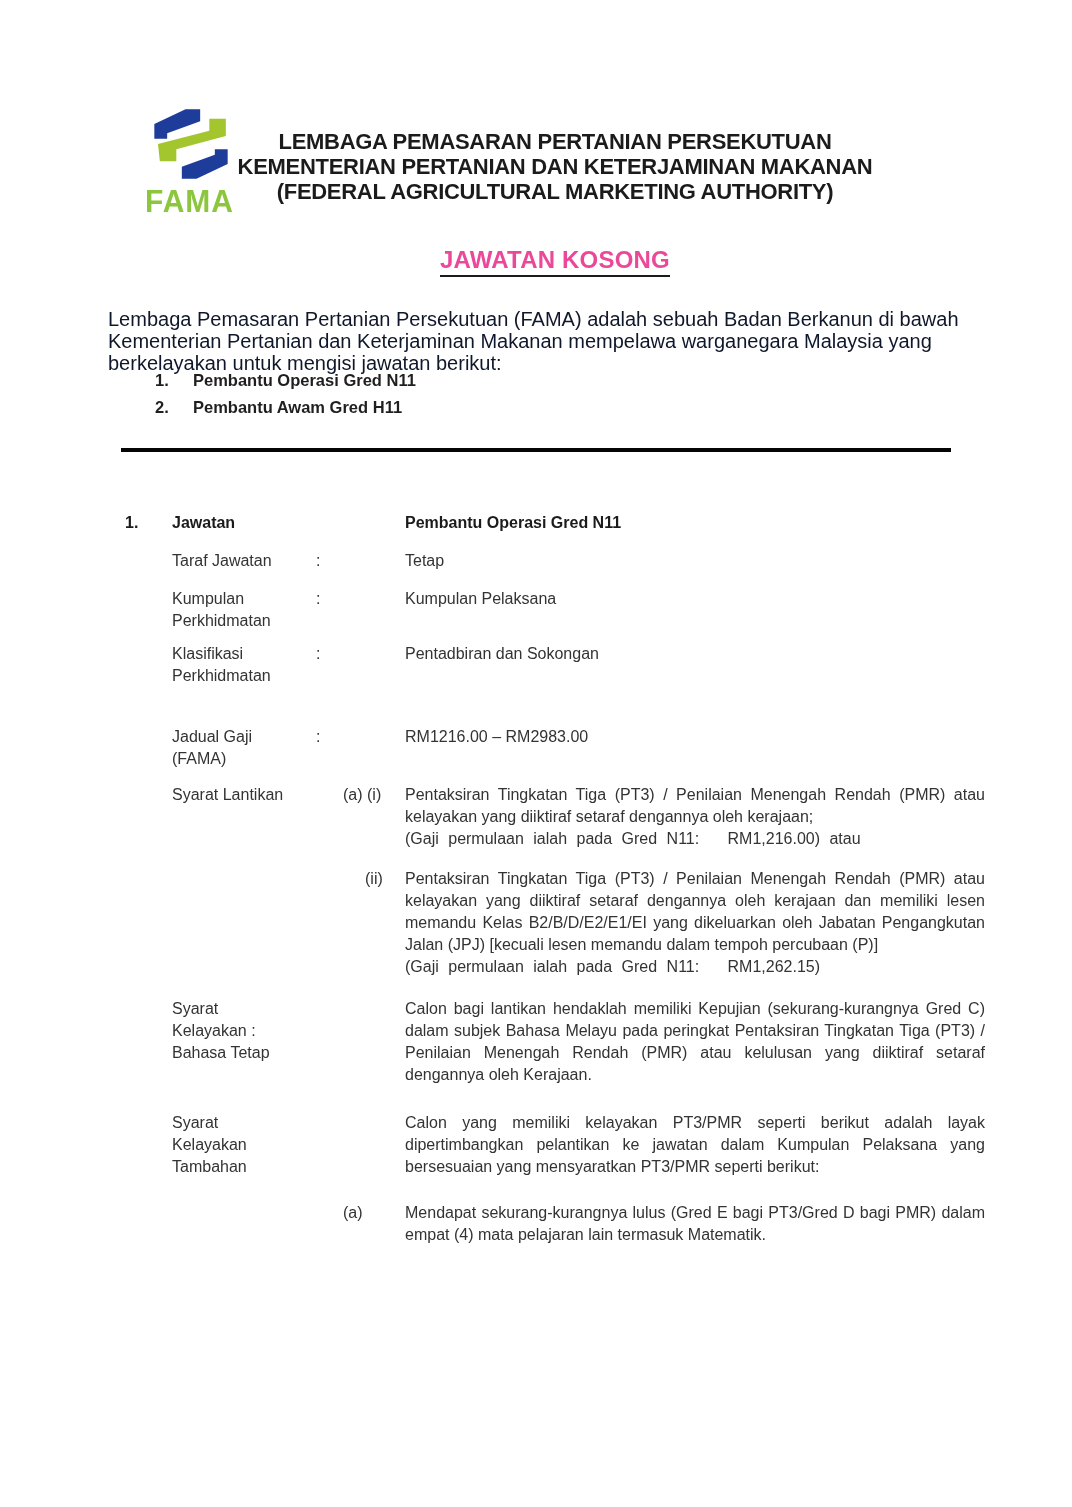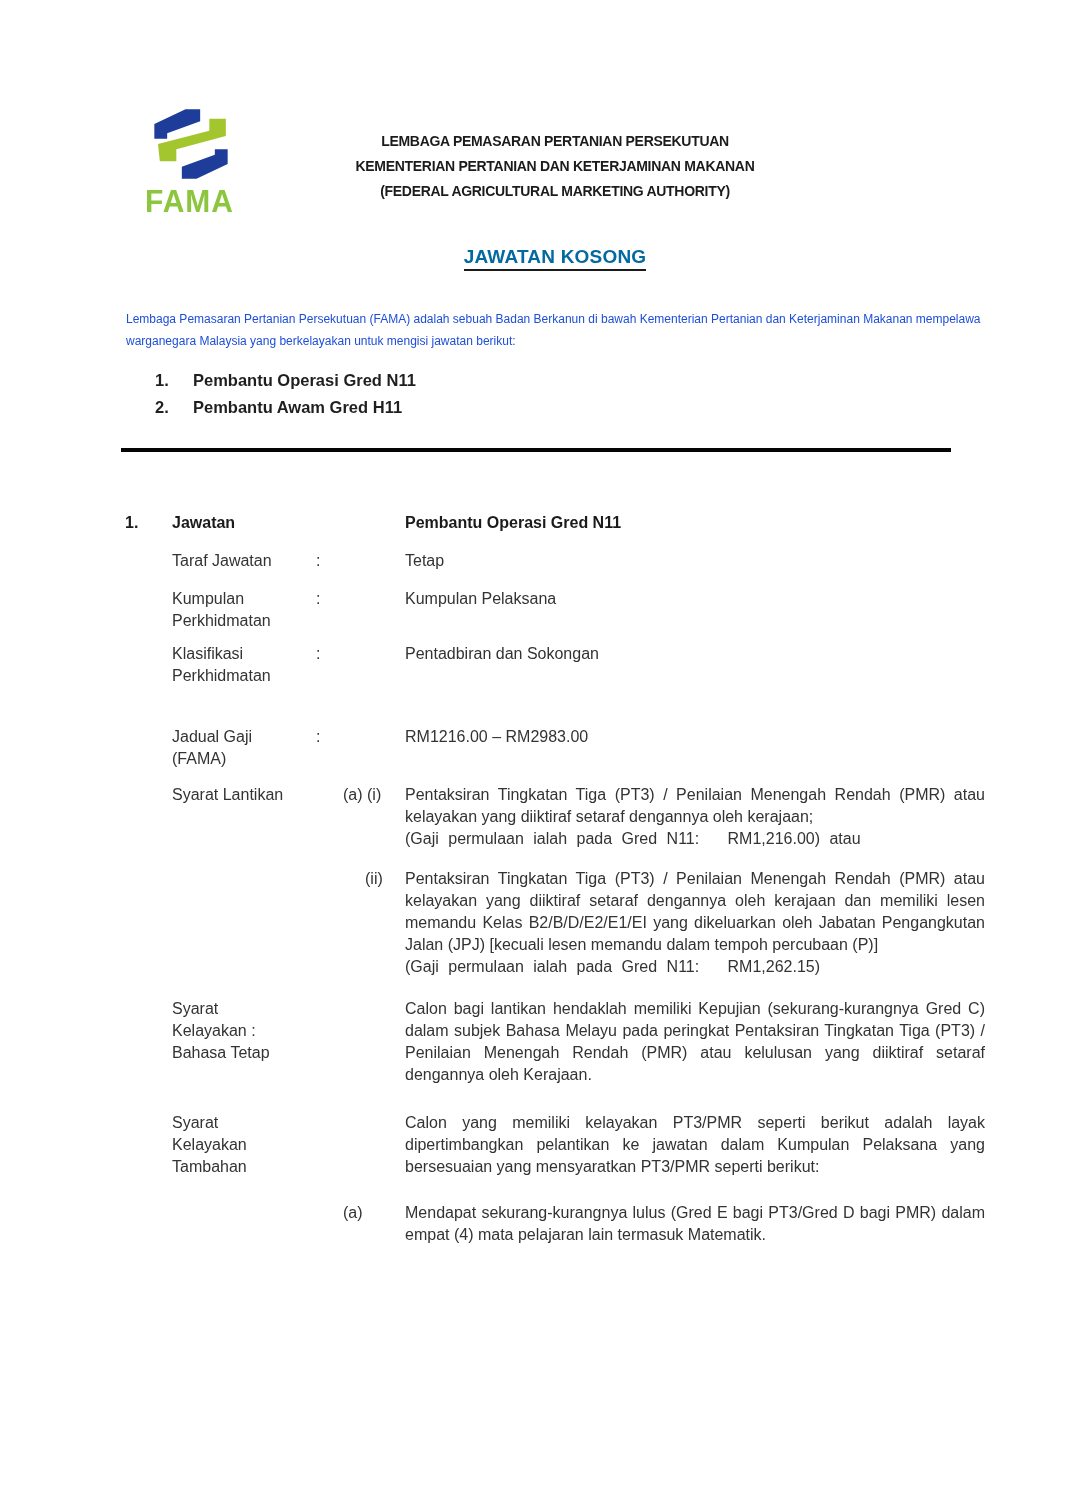--- a/index.html
+++ b/index.html
@@ -23,38 +23,38 @@
     letter-spacing:1px;
     color:#8cc63e;
     margin-top:2px;
     transform:scaleY(1.05);
     transform-origin:top left;
   }
 
   
   .org{
     position:absolute;left:125px;top:129px;width:860px;
-    text-align:center;font-weight:bold;font-size:14px;line-height:25px;
+    text-align:center;font-weight:bold;font-size:22px;line-height:25px;
     letter-spacing:-0.3px;color:#1b1b1b;
   }
   .doc-title{
     position:absolute;left:125px;top:246px;width:860px;
-    text-align:center;font-weight:bold;font-size:19px;color:#0369a1;
+    text-align:center;font-weight:bold;font-size:24px;color:#ec4899;
   }
   .doc-title span{
     display:inline-block;
     border-bottom:2.5px solid #1b1b1b;
     padding-bottom:1px;
     letter-spacing:0.2px;
   }
 
   
   .intro{
-    position:absolute;left:126px;top:308px;width:866px;
-    font-size:12px;line-height:22px;color:#1d4ed8;
+    position:absolute;left:108px;top:308px;width:866px;
+    font-size:20px;line-height:22px;color:#0f172a;
   }
 
   
   .vacancies{position:absolute;left:125px;top:367px;width:860px;font-size:16.5px;font-weight:bold;color:#1f1f1f;}
   .vacancy{display:flex;line-height:27px;}
   .vacancy .vnum{padding-left:30px;width:38px;box-sizing:content-box;flex:none;}
 
   
   .rule{position:absolute;left:121px;top:448px;width:830px;height:4px;background:#050505;}
 

